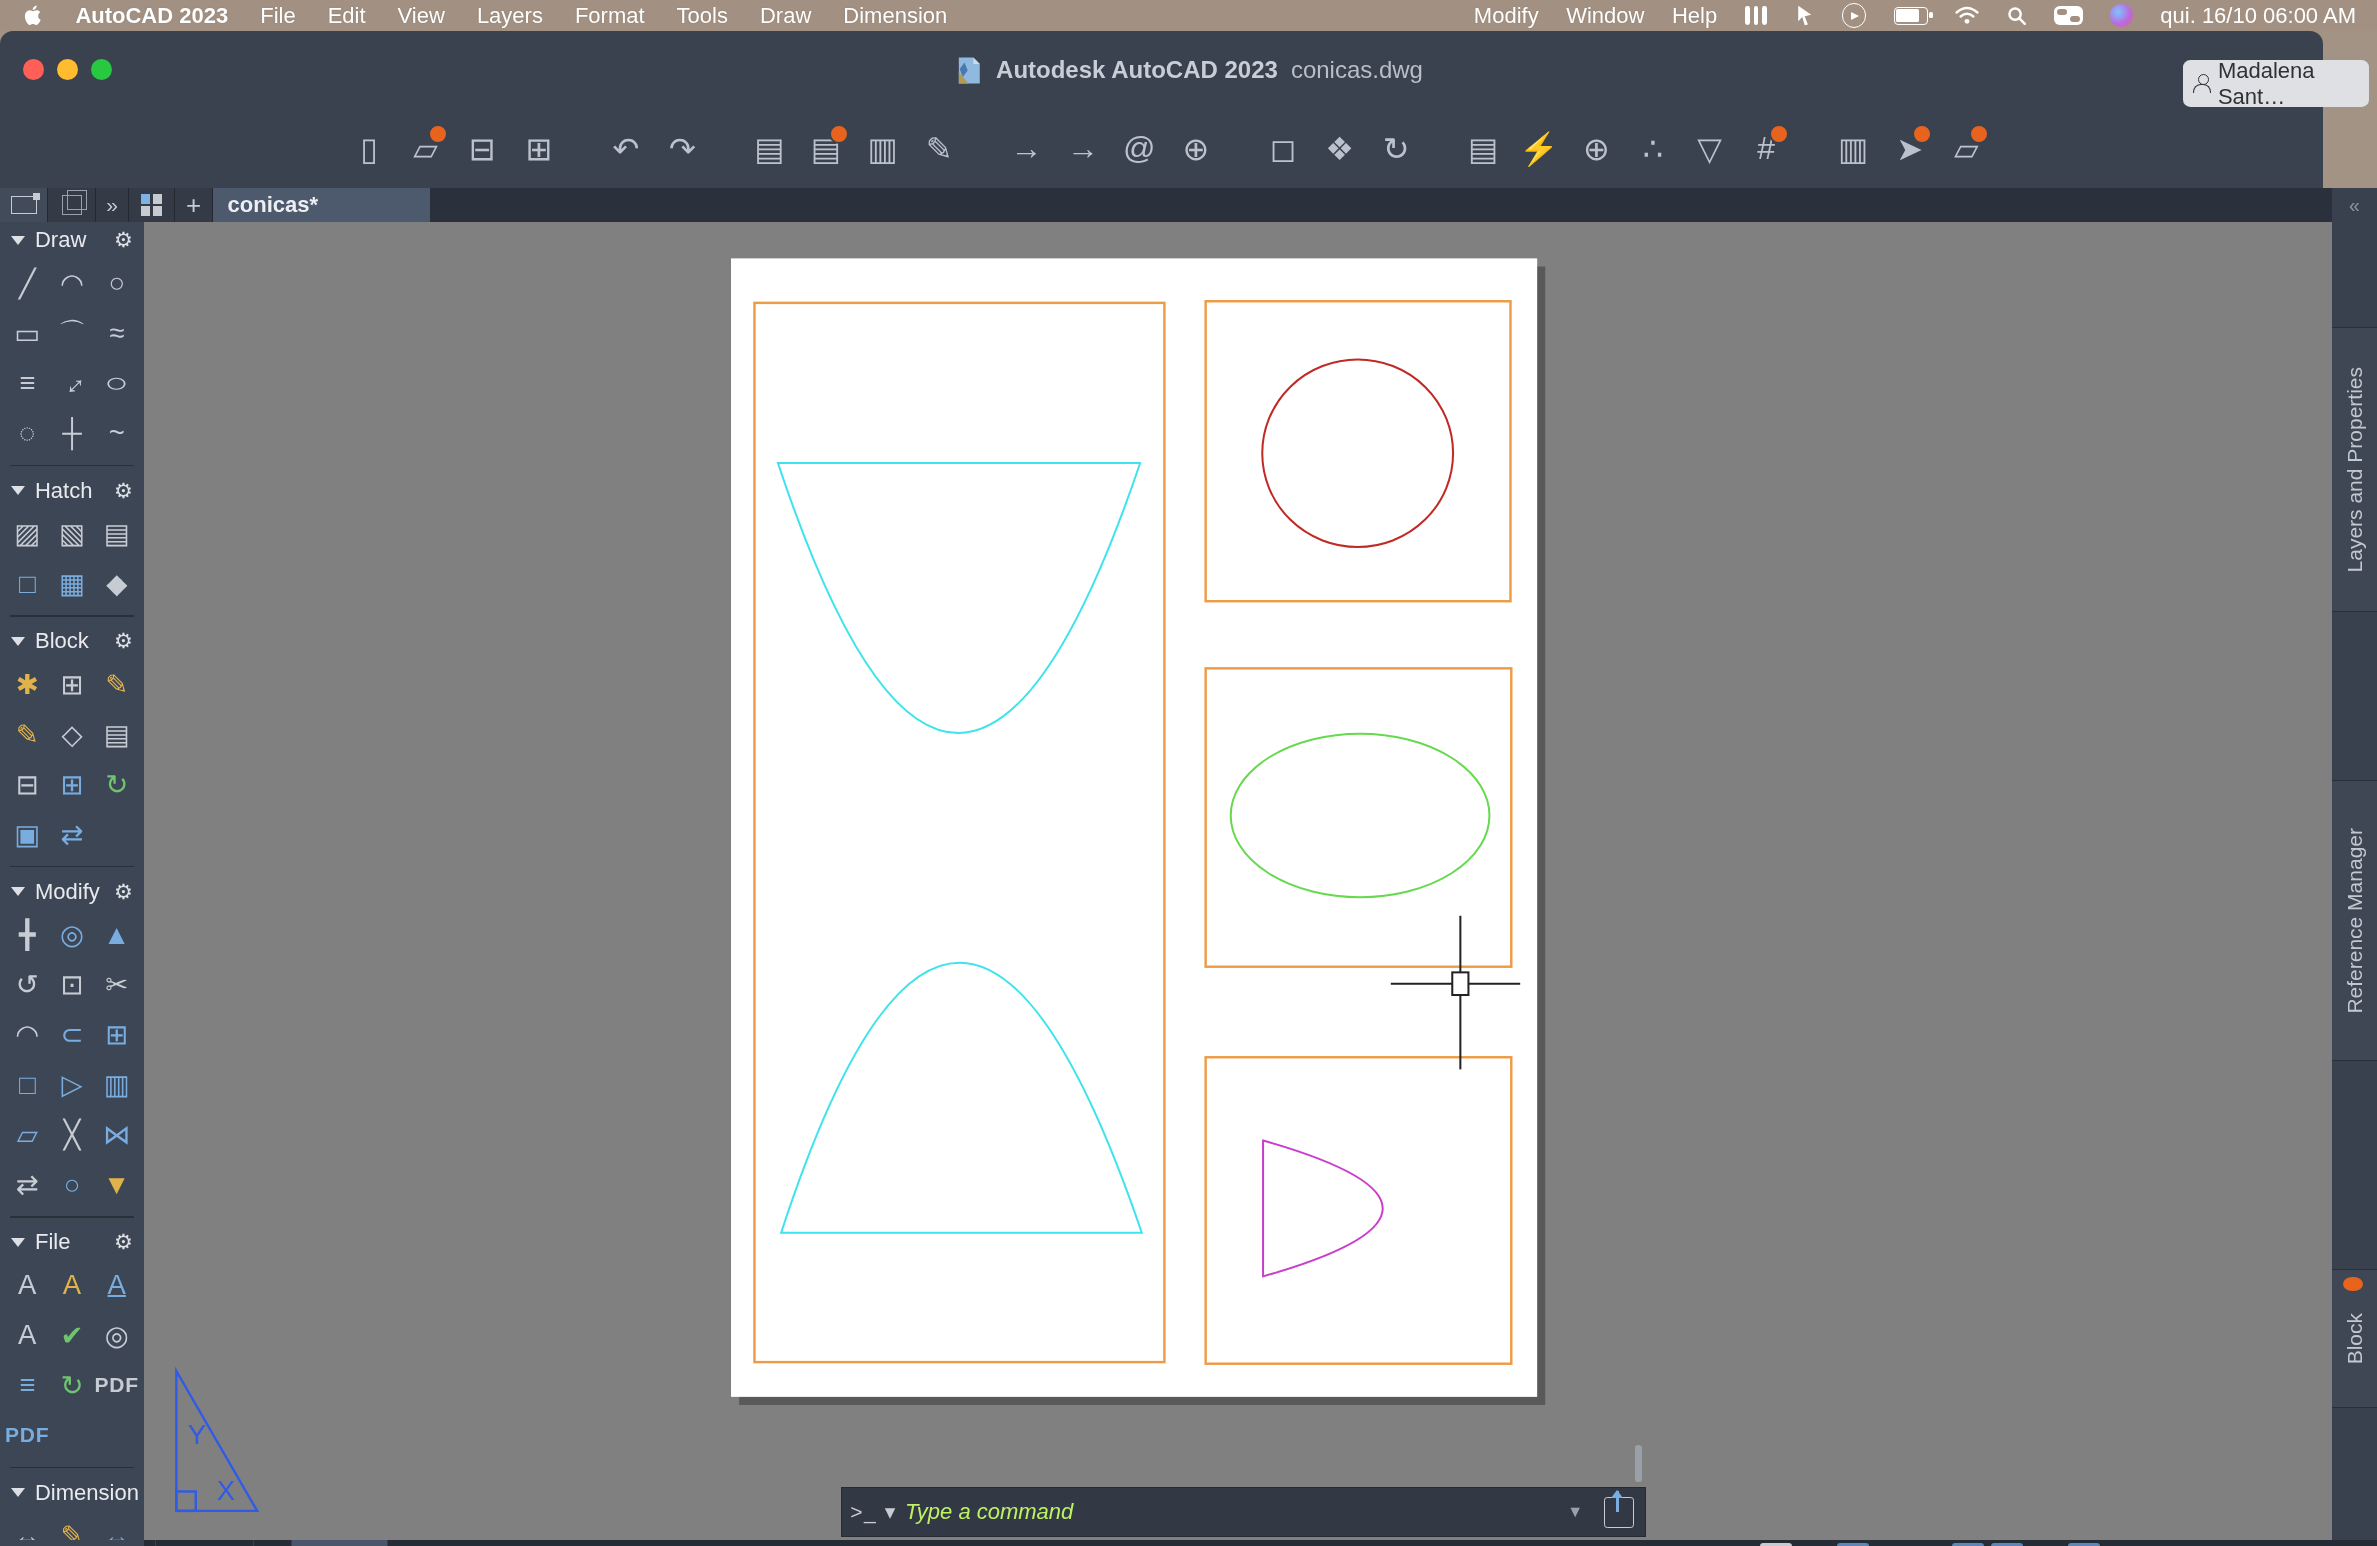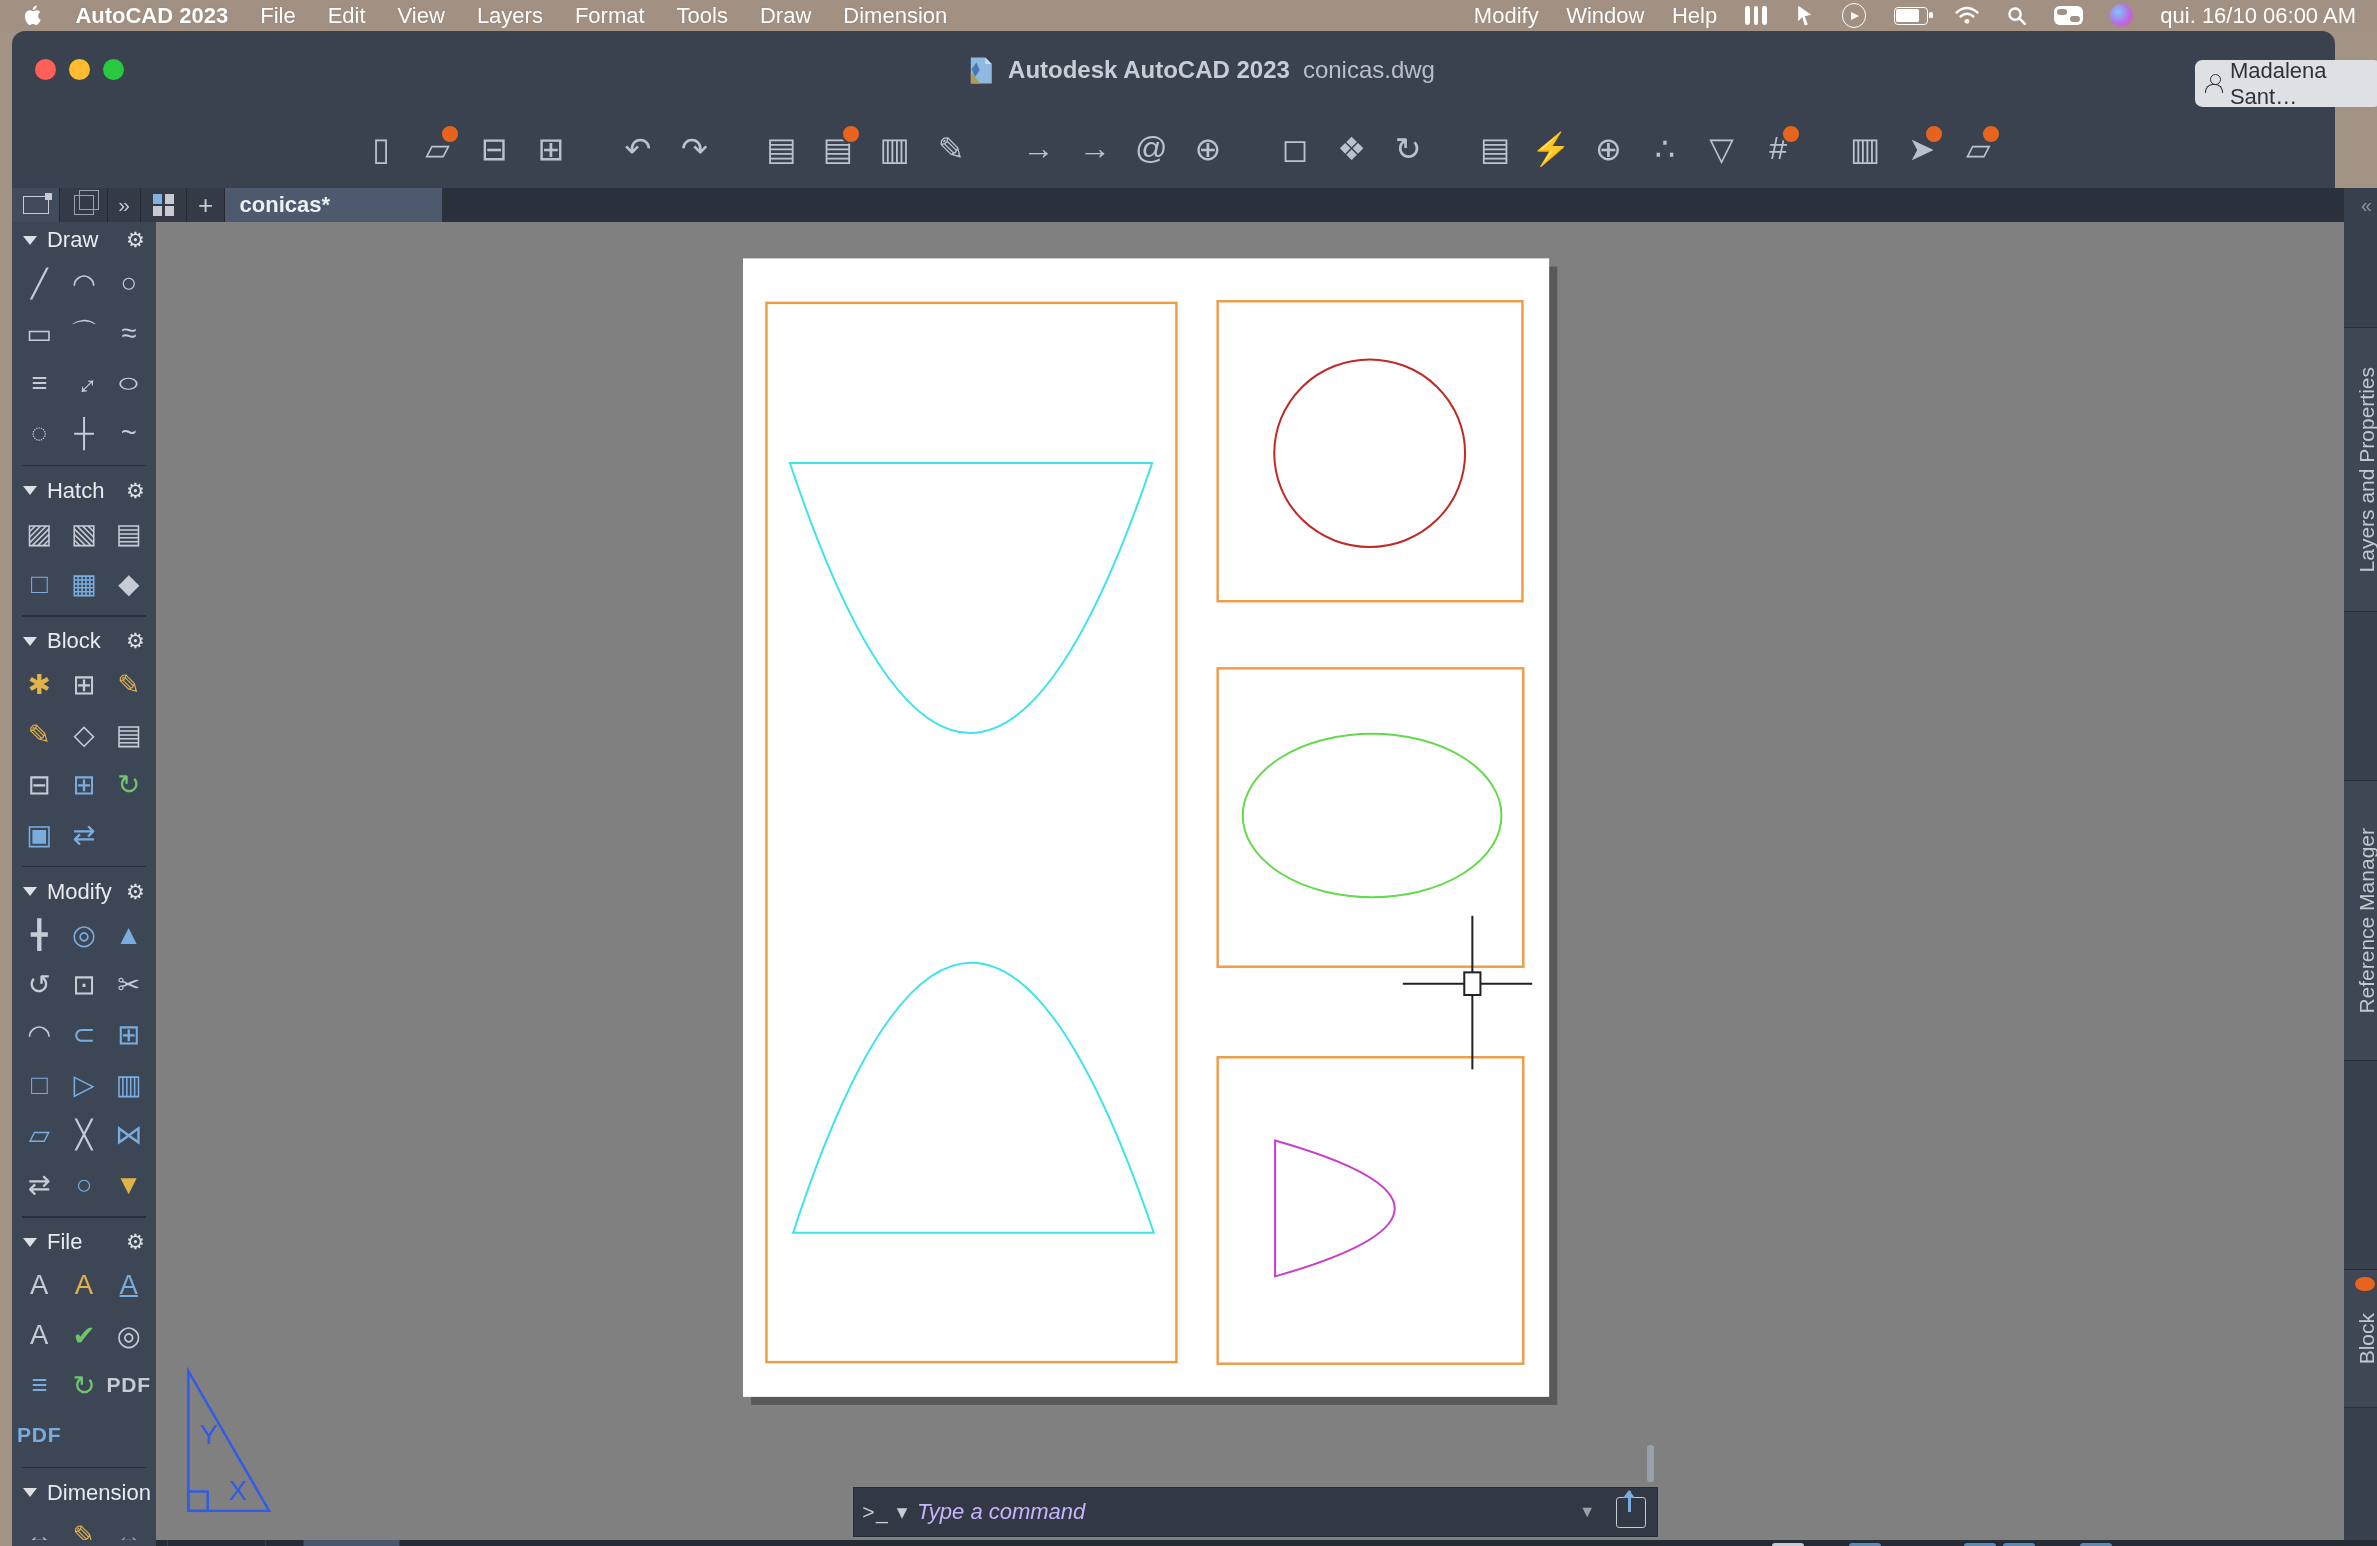--- a/index.html
+++ b/index.html
@@ -20,21 +20,21 @@
   .batt i{position:absolute;left:1.6px;top:1.6px;bottom:1.6px;width:22.6px;background:#fff;border-radius:1.6px;}
   .pillbox{width:29px;height:19.4px;border:0;background:#fff;border-radius:5.7px;position:relative;}
   .pillbox i{position:absolute;background:#A29182;border-radius:3.2px;width:9.7px;height:5.7px;left:3.2px;top:3.2px;}
   .pillbox u{position:absolute;background:#A29182;border-radius:3.2px;width:9.7px;height:5.7px;right:3.2px;bottom:3.2px;}
   .siri{width:22.6px;height:22.6px;border-radius:50%;background:radial-gradient(circle at 35% 35%,#7ec4ff,#b96be0 55%,#e05f8a);}
   .playc{width:22.6px;height:22.6px;border-radius:50%;border:1.6px solid #fff;display:flex;align-items:center;justify-content:center;}
   .playc i{width:0;height:0;border-left:8px solid #fff;border-top:4.9px solid transparent;border-bottom:4.9px solid transparent;margin-left:2.4px;}
   .clock{white-space:nowrap;}
 
   
-  #window{position:absolute;left:0;top:31px;width:2323px;height:1515px;background:#3A4250;border-radius:13px 13px 0 0;margin-left:12px;}
+  #window{position:absolute;left:0;top:31px;width:2323px;height:1515px;background:#3A4250;border-radius:13px 13px 0 0;}
   #titlebar{position:absolute;left:0;top:0;width:2377px;height:78px;}
   .tl{position:absolute;top:27.5px;width:21px;height:21px;border-radius:50%;}
   .tl.red{left:22.6px;background:#FF5F57;}
   .tl.yellow{left:57px;background:#FEBC2E;}
   .tl.green{left:91px;background:#28C840;}
   #title-center{position:absolute;left:0;right:0;top:0;height:78px;display:flex;align-items:center;justify-content:center;gap:13px;color:#C9CED6;font-size:24px;}
   #title-center .doc{color:#B9BEC7;}
   #title-center .tt-app{font-weight:bold;}
   #user-chip{position:absolute;right:8px;top:29px;width:186px;height:47px;background:#DFE0E3;border-radius:7.3px;
     display:flex;align-items:center;gap:8px;padding-left:9.7px;color:#2E3138;font-size:22px;box-sizing:border-box;}
@@ -94,21 +94,21 @@
   .vtab .vdot{position:absolute;top:6.5px;left:11.3px;width:19.4px;height:14.6px;border-radius:50%;background:#E8641E;}
 
   
   #cmd-history{position:absolute;left:904px;top:1393px;width:742px;height:63px;background:#3A4150;border:1.6px solid #262C36;border-bottom:0;
     color:#C8CDD4;font-size:20px;padding:4.9px 11.3px;box-sizing:border-box;line-height:20px;}
   #cmd-history .cline{height:19.4px;white-space:nowrap;overflow:hidden;}
   #cmd-scroll{position:absolute;left:1635px;top:1414px;width:6.5px;height:37px;background:#99A0A8;border-radius:3.2px;}
   #cmd-input{position:absolute;left:841px;top:1456px;width:805px;height:50px;background:#323945;border:1.6px solid #262C36;
     display:flex;align-items:center;box-sizing:border-box;color:#9AA1AB;}
   #cmd-prompt{width:63px;text-align:center;font-size:21px;color:#C8CDD4;letter-spacing:1.6px;}
-  #cmd-placeholder{font-style:italic;font-size:22px;color:#c4b5fd;flex:1;}
+  #cmd-placeholder{font-style:italic;font-size:22px;color:#bef264;flex:1;}
   #cmd-drop{font-size:16px;color:#9AA1AB;margin-right:21px;}
   #cmd-share{width:27.5px;height:29px;border:1.6px solid #C8CDD4;border-radius:3.2px;position:relative;margin-right:11.3px;}
   #cmd-share:before{content:"";position:absolute;left:10.5px;top:-6.5px;width:3.2px;height:21px;background:#79ACDF;}
   #cmd-share:after{content:"";position:absolute;left:5.7px;top:-8px;width:0;height:0;border-left:6.5px solid transparent;border-right:6.5px solid transparent;border-bottom:8px solid #79ACDF;}
 
   
   #statusbar{position:absolute;left:0;top:1509px;width:2377px;height:37px;background:#262C36;display:flex;align-items:center;color:#C5CAD2;}
   #pal-footer{width:144px;height:37px;background:#3D4654;display:flex;align-items:center;gap:45px;padding-left:36px;box-sizing:border-box;font-size:24px;color:#C6CBD4;}
   .sb-tab{height:37px;display:flex;align-items:center;justify-content:center;font-size:22px;border-right:1.6px solid #39404C;}
   .sb-tab.model{width:97px;margin-left:11.3px;border-left:1.6px solid #39404C;}

